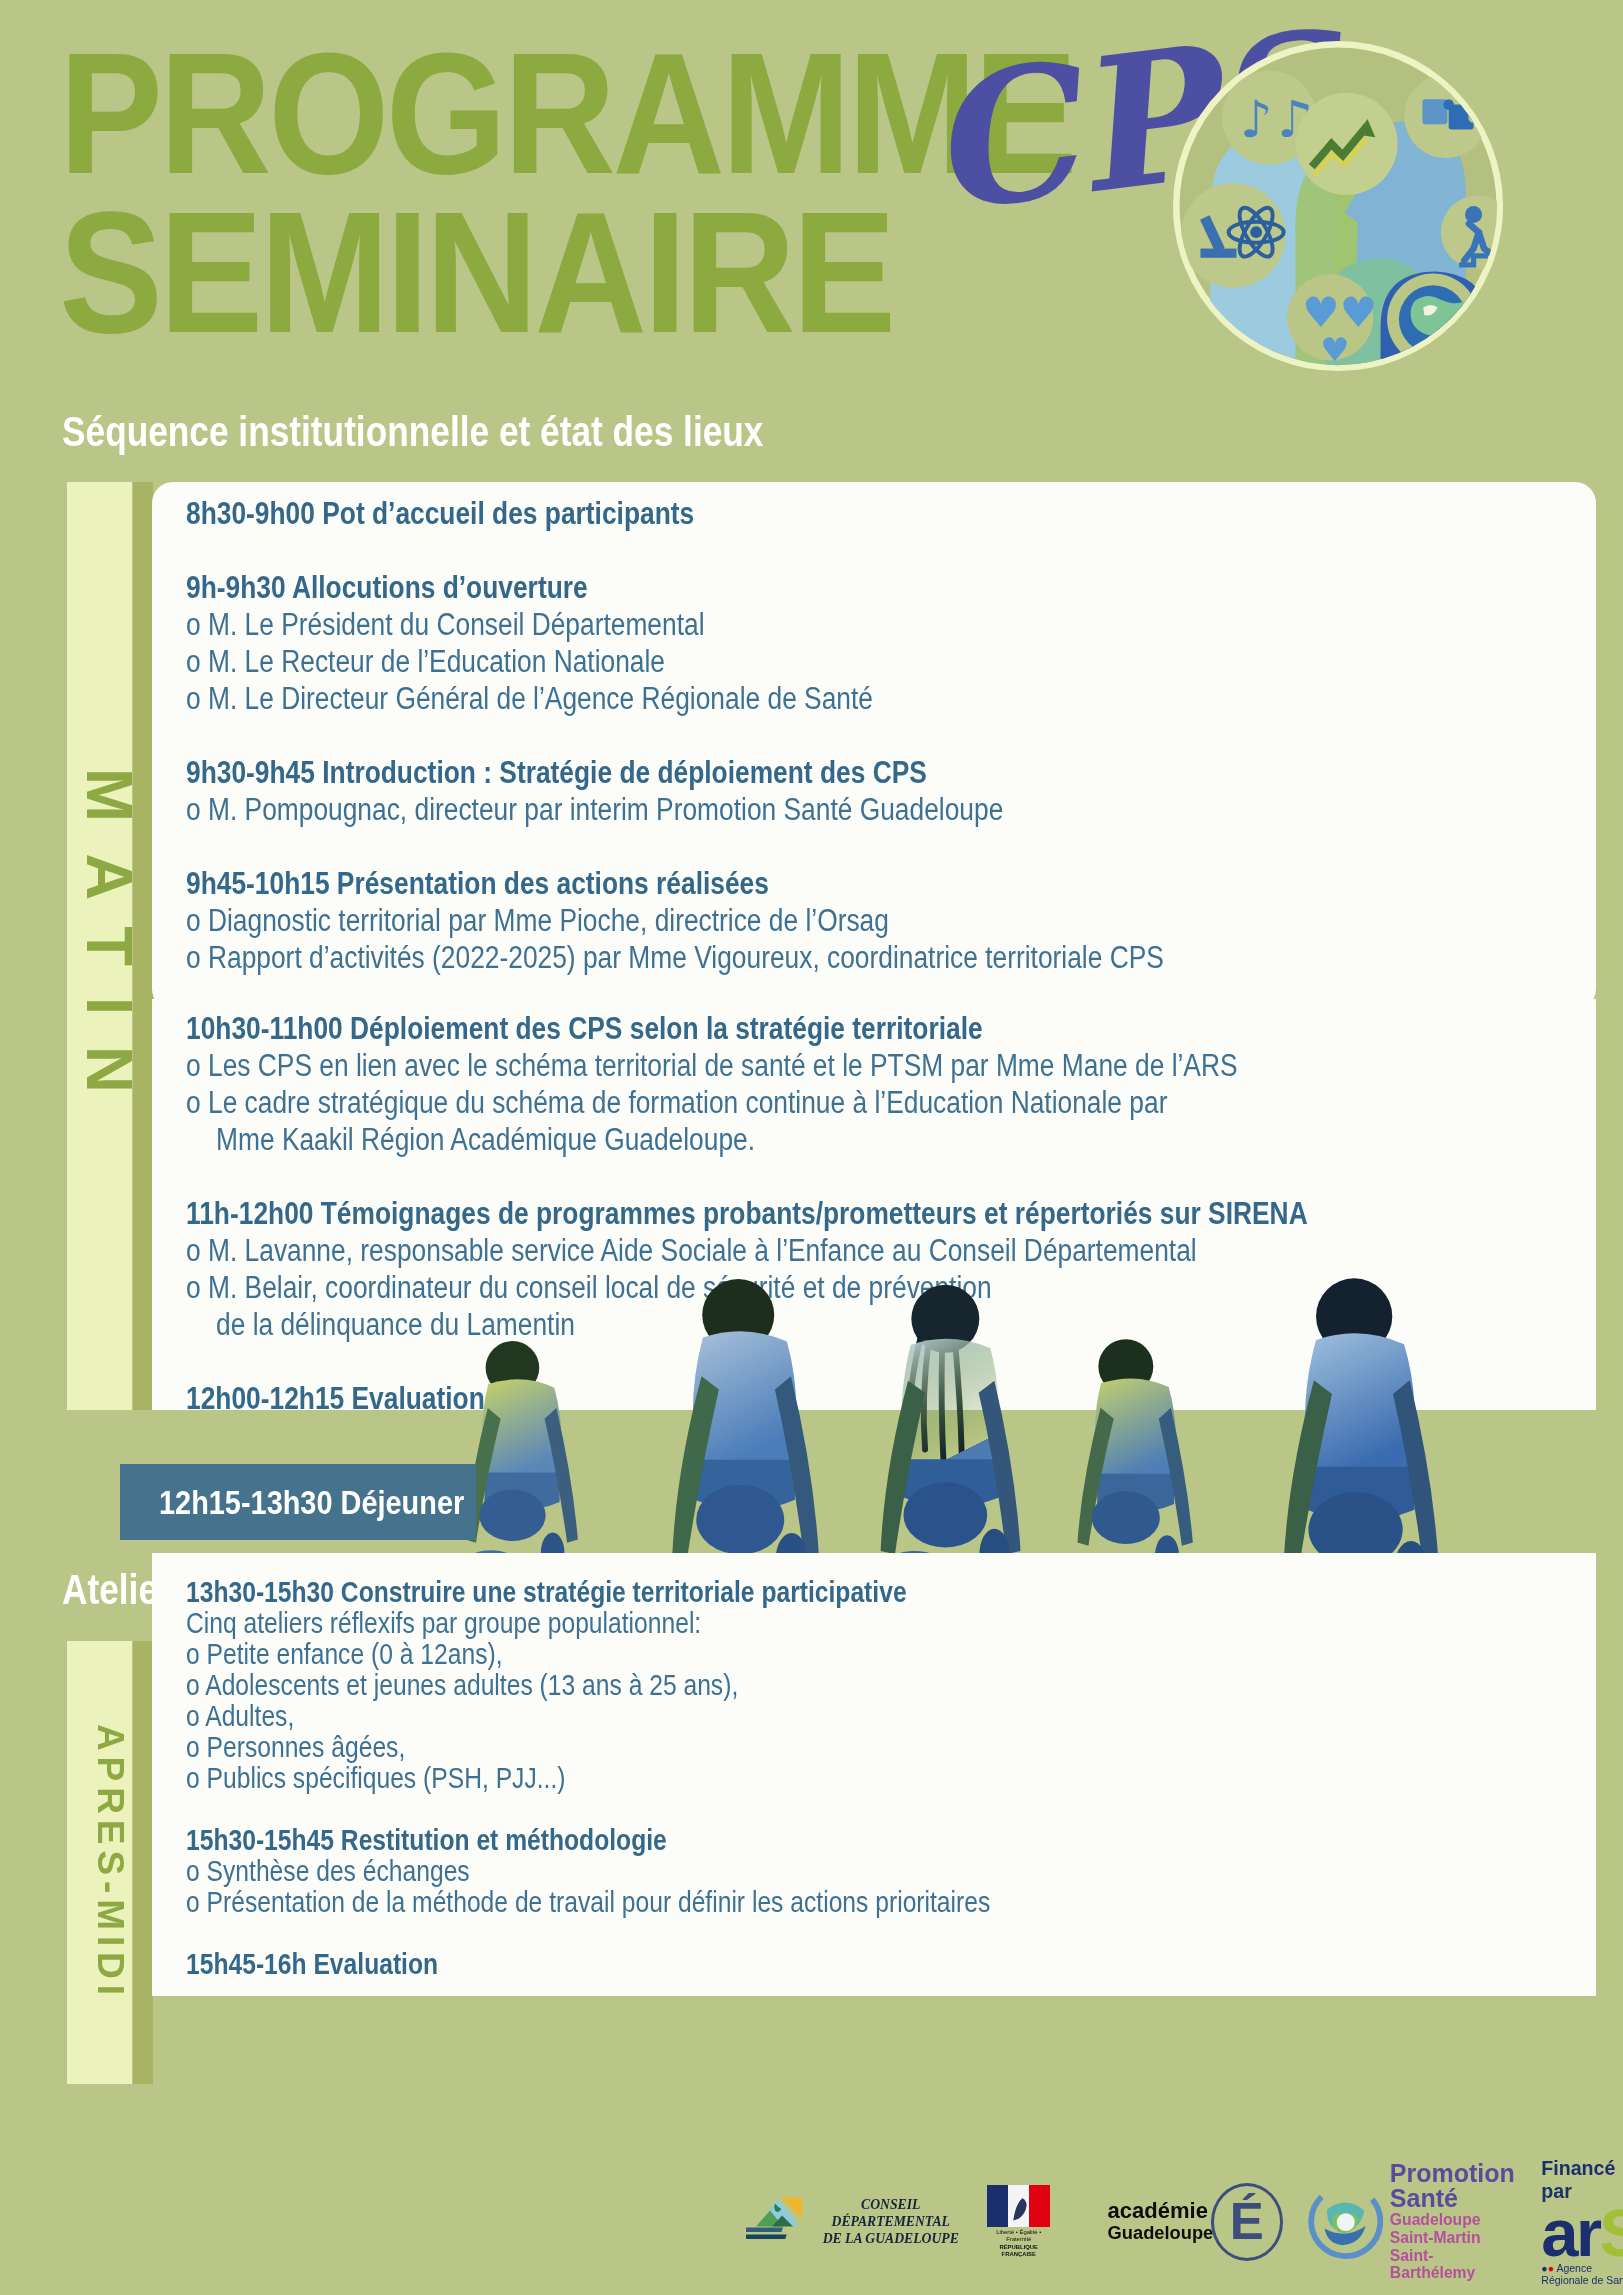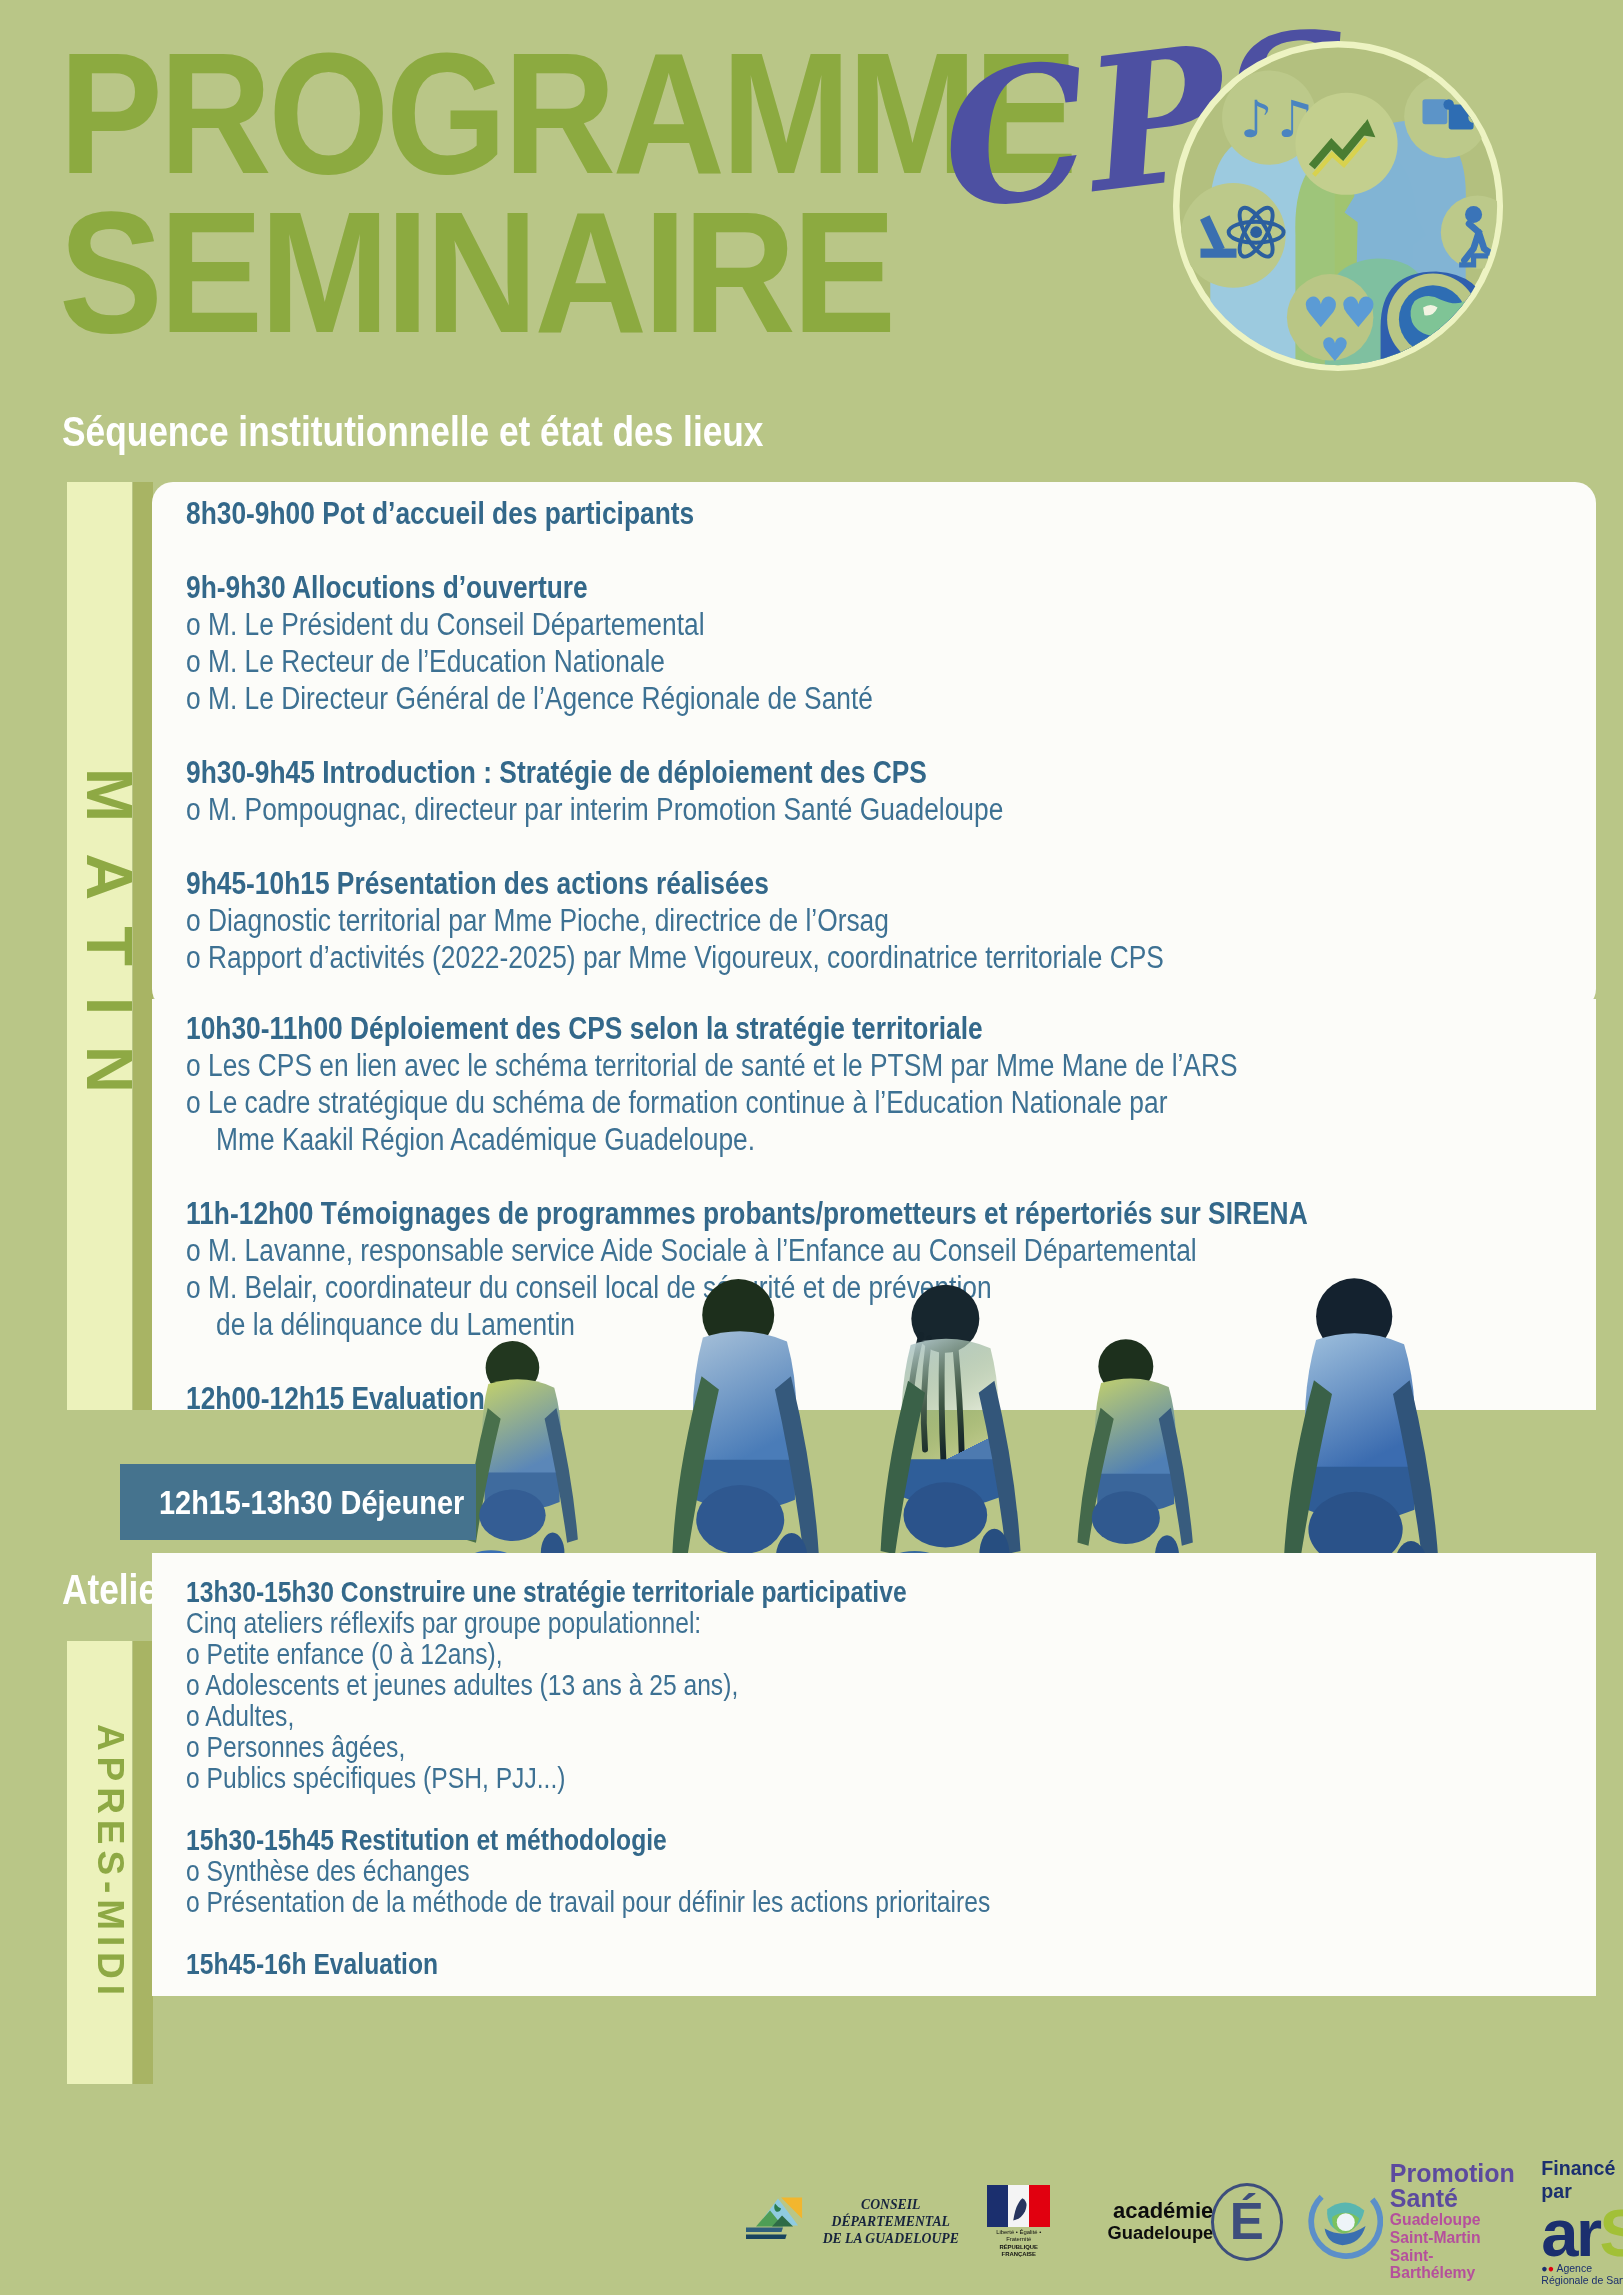--- a/index.html
+++ b/index.html
@@ -302,21 +302,21 @@
         <rect x="0" y="0" width="32" height="64" fill="#1b2f6e"></rect>
         <rect x="32" y="0" width="32" height="64" fill="#f4f4f4"></rect>
         <rect x="64" y="0" width="32" height="64" fill="#e1000f"></rect>
         <path d="M40,54 q4,-26 14,-34 q10,6 4,20 q-6,12 -18,14" fill="#27355f"></path>
       </svg>
       <div class="acad-caption">
         <div>Liberté • Égalité • Fraternité</div>
         <div style="font-weight:bold;">RÉPUBLIQUE FRANÇAISE</div>
       </div>
     </div>
-    <div style="text-align:right;margin-left:48px;">
+    <div style="text-align:left;margin-left:48px;">
       <div class="acad-name">académie</div>
       <div class="acad-name" style="font-size:18.3px;">Guadeloupe</div>
     </div>
     <div style="width:72px;height:72px;border:3.9px solid #3d4e7c;border-radius:50%;display:flex;align-items:center;justify-content:center;margin-left:-9.2px;">
       <span style="font-size:51px;font-weight:bold;color:#3d4e7c;">É</span>
     </div>
   </div>
 
   <div class="logo-group">
     <svg width="77" height="77" viewBox="0 0 118 118">

